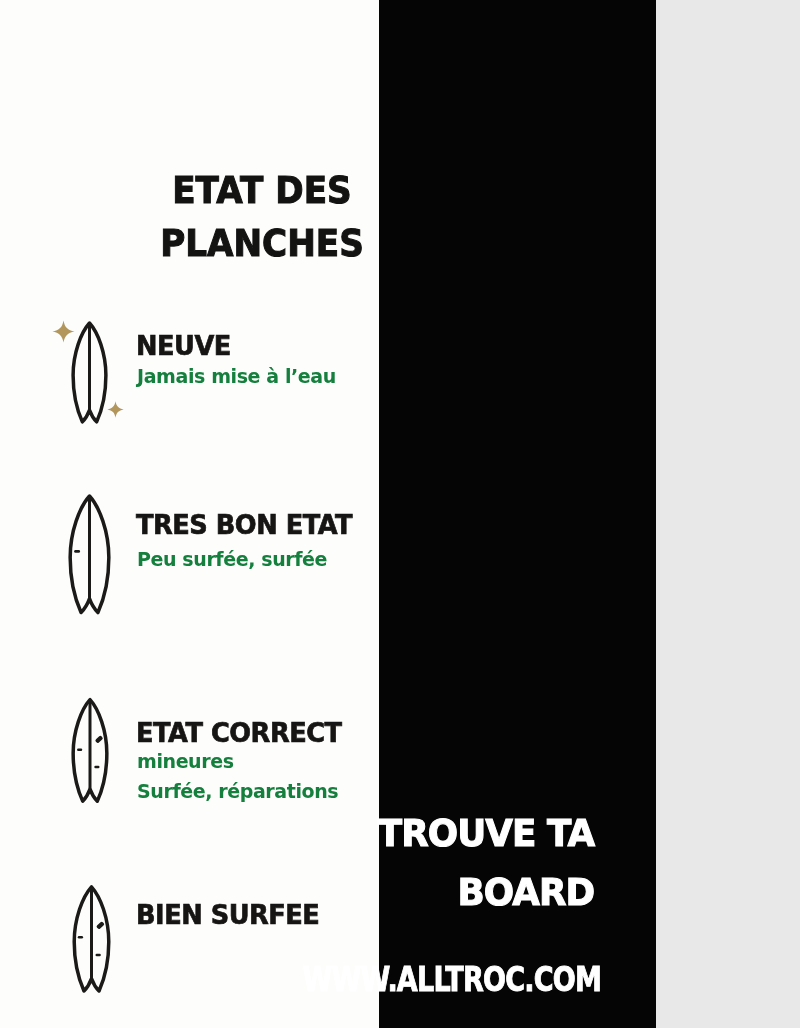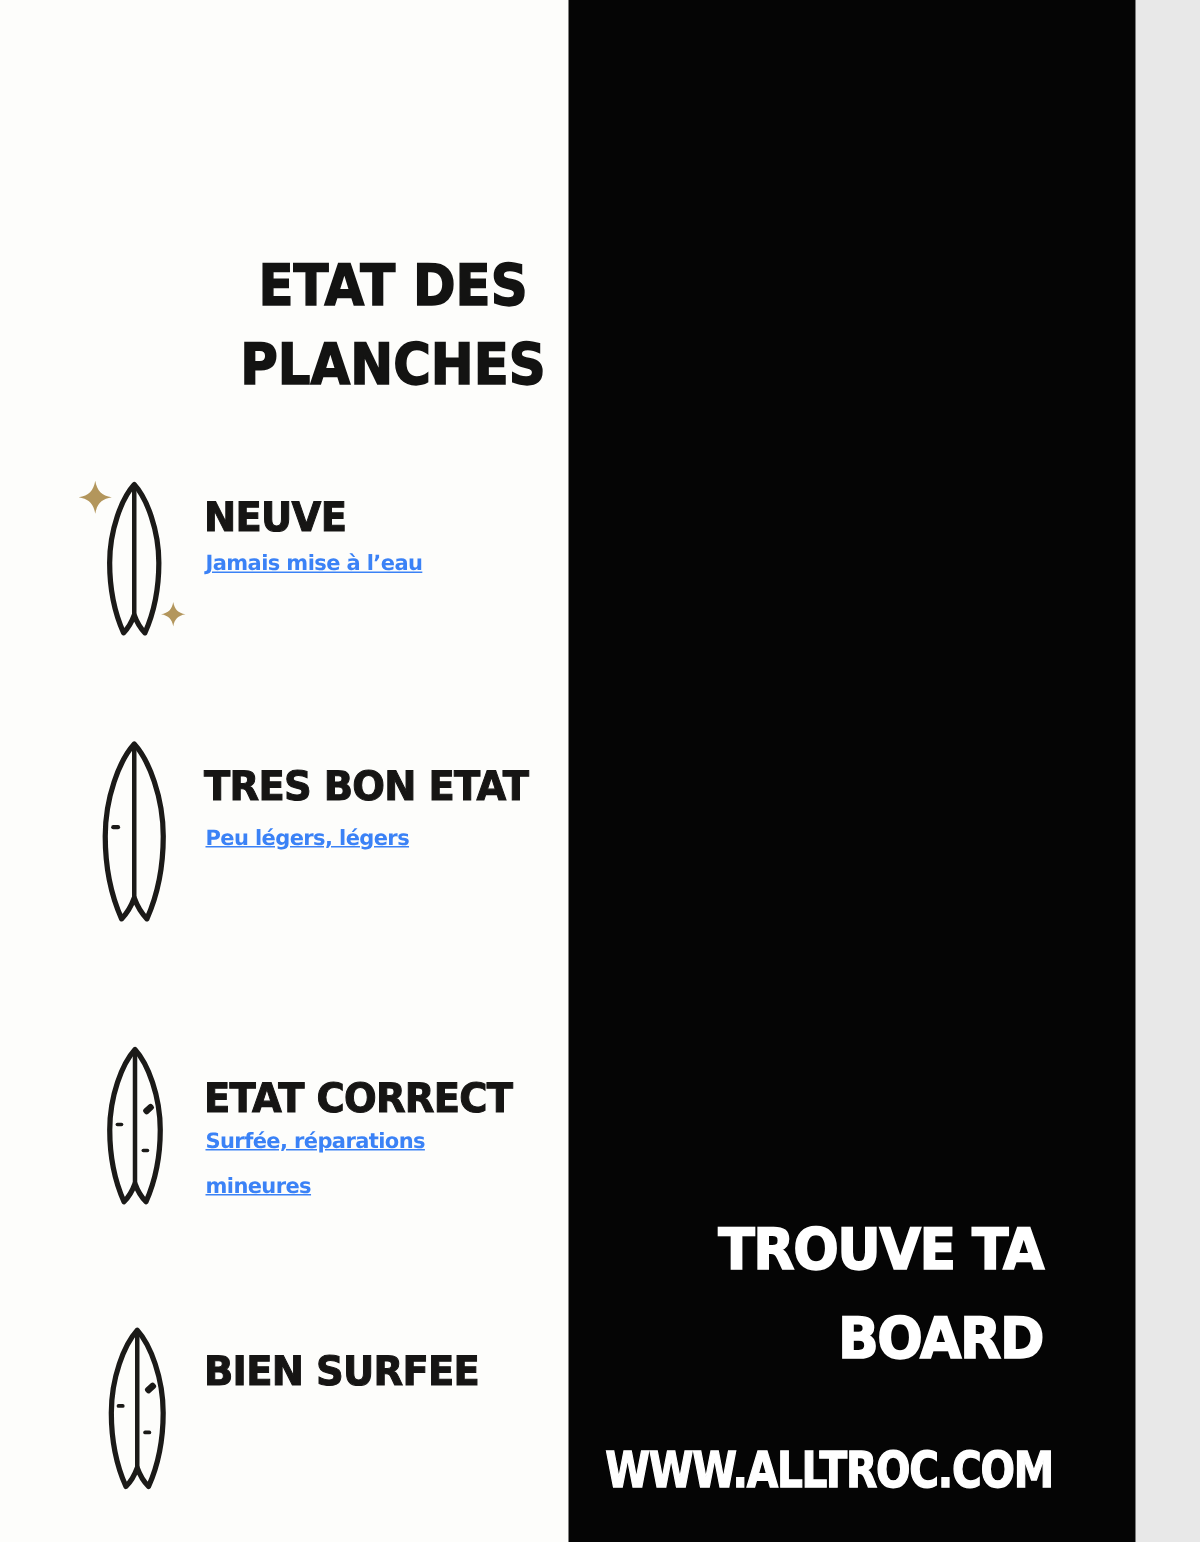--- a/index.html
+++ b/index.html
@@ -1,17 +1,17 @@
 <!DOCTYPE html>
 <html><head>
 <meta charset="utf-8">
 <style>
   html,body{margin:0;padding:0;background:#e8e8e8;}
   .poster{
-    position:relative;width:757px;height:1028px;overflow:hidden;
+    position:relative;width:656px;height:1028px;overflow:hidden;
     background:#fdfdfb;color:#161514;
     font-family:"DejaVu Sans","Liberation Sans",sans-serif;
   }
   .black-panel{position:absolute;left:379px;top:0;width:385px;height:1028px;background:#050505;}
 
   
   .main-title{
     position:absolute;left:110px;top:164px;width:304px;margin:0;
     text-align:center;font-size:38px;line-height:52.5px;font-weight:bold;
     color:#131312;-webkit-text-stroke:1.1px #131312;
@@ -21,22 +21,22 @@
 
   
   .item-title{
     position:absolute;left:136px;margin:0;
     font-size:27px;line-height:30px;font-weight:bold;letter-spacing:-0.5px;
     color:#161514;-webkit-text-stroke:0.7px #161514;
     transform:scaleX(0.95);transform-origin:left top;white-space:nowrap;
   }
   .item-desc{
     position:absolute;left:137px;margin:0;
-    font-size:14px;line-height:29.5px;font-weight:bold;letter-spacing:-0.4px;
-    color:#3b82f6;white-space:nowrap;text-decoration:underline;
+    font-size:19px;line-height:29.5px;font-weight:bold;letter-spacing:-0.4px;
+    color:#15803d;white-space:nowrap;
   }
   .item-desc .desc-line{display:block;}
 
   
   .board{position:absolute;}
   .sparkle{position:absolute;}
 
   
   .right-title{
     position:absolute;right:62px;top:804px;margin:0;
@@ -81,34 +81,34 @@
 
   </p>
 
   <svg class="board" style="left:67px;top:494px" width="45" height="123" viewBox="0 0 44 124">
     <path d="M22 2 C12 13 2.5 38 2.5 64 C2.5 88 7 105 13.5 119.5 C17 116 20 111 22 105.5 C24 111 27 116 30.5 119.5 C37 105 41.5 88 41.5 64 C41.5 38 32 13 22 2 Z" fill="none" stroke-width="3.5" stroke-linejoin="round" vector-effect="non-scaling-stroke" stroke="#1b1a18"></path>
     <path d="M22 3 L22 105" fill="none" stroke-width="3" vector-effect="non-scaling-stroke" stroke="#1b1a18"></path>
     <rect x="6.5" y="56.5" width="6" height="2.8" rx="1.4" fill="#1b1a18"></rect>
   </svg>
   <h2 class="item-title" style="top:510px">TRES BON ETAT</h2>
   <p class="item-desc" style="top:545px">
-    <span class="desc-line">Peu légers, légers</span>
+    <span class="desc-line">Peu surfée, surfée</span>
   </p>
 
   <svg class="board" style="left:71px;top:688px" width="38" height="127" viewBox="0 0 44 124">
     <path d="M22 2 C12 13 2.5 38 2.5 64 C2.5 88 7 105 13.5 119.5 C17 116 20 111 22 105.5 C24 111 27 116 30.5 119.5 C37 105 41.5 88 41.5 64 C41.5 38 32 13 22 2 Z" fill="none" stroke-width="3.5" stroke-linejoin="round" vector-effect="non-scaling-stroke" stroke="#1b1a18"></path>
     <path d="M22 3 L22 105" fill="none" stroke-width="3" vector-effect="non-scaling-stroke" stroke="#1b1a18"></path>
     <rect x="28" y="45.5" width="9" height="5" rx="2" transform="rotate(-42 32.5 48)" fill="#1b1a18"></rect>
     <rect x="7" y="58.5" width="6" height="2.8" rx="1.4" fill="#1b1a18"></rect>
     <rect x="27" y="78.5" width="6" height="2.8" rx="1.4" fill="#1b1a18"></rect>
   </svg>
   <h2 class="item-title" style="top:718px">ETAT CORRECT</h2>
   <p class="item-desc" style="top:747px">
+    <span class="desc-line">mineures</span>
     <span class="desc-line">Surfée, réparations</span>
-    <span class="desc-line">mineures</span>
   </p>
 
   <svg class="board" style="left:72px;top:872px" width="39" height="136" viewBox="0 0 44 124">
     <path d="M22 2 C12 13 2.5 38 2.5 64 C2.5 88 7 105 13.5 119.5 C17 116 20 111 22 105.5 C24 111 27 116 30.5 119.5 C37 105 41.5 88 41.5 64 C41.5 38 32 13 22 2 Z" fill="none" stroke-width="3.5" stroke-linejoin="round" vector-effect="non-scaling-stroke" stroke="#1b1a18"></path>
     <path d="M22 3 L22 105" fill="none" stroke-width="3" vector-effect="non-scaling-stroke" stroke="#1b1a18"></path>
     <rect x="27.5" y="43" width="9" height="5" rx="2" transform="rotate(-42 32 45.5)" fill="#1b1a18"></rect>
     <rect x="6.5" y="57.5" width="6" height="2.8" rx="1.4" fill="#1b1a18"></rect>
     <rect x="26.5" y="77.5" width="6" height="2.8" rx="1.4" fill="#1b1a18"></rect>
   </svg>
   <h2 class="item-title" style="top:900px">BIEN SURFEE</h2>

